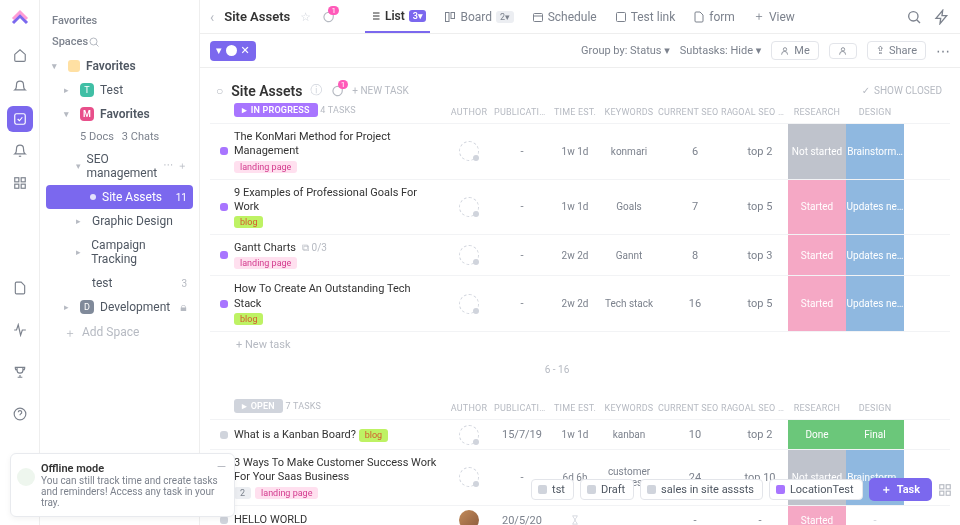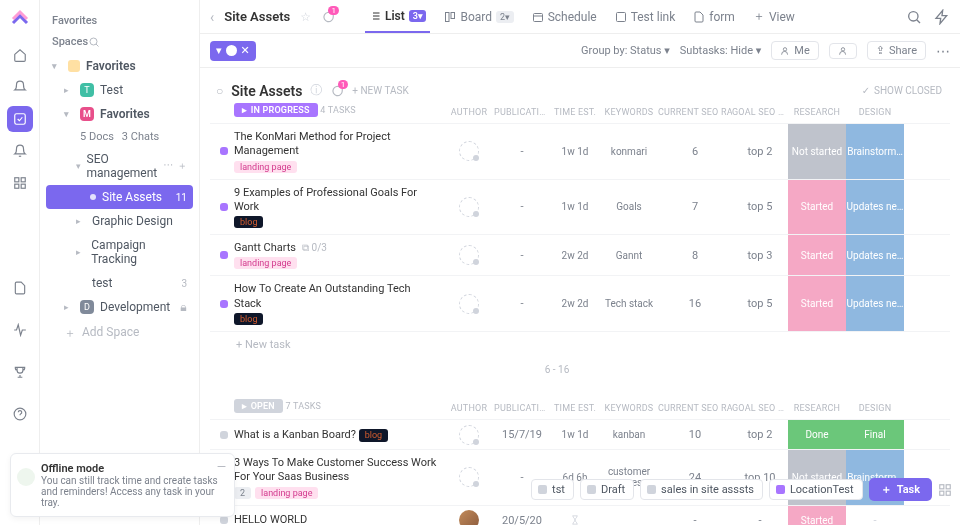--- a/index.html
+++ b/index.html
@@ -69,21 +69,21 @@
 .task-row { border-top:1px solid #f2f3f5; min-height:30px; }
 .task-row:first-of-type { border-top:1px solid #f2f3f5; }
 .task-row .stat-dot-cell { display:flex; justify-content:flex-end; padding-right:6px;}
 .stat-dot { width:8px; height:8px; border-radius:3px; display:inline-block; }
 .stat-dot.inprogress { background:#a875ff; }
 .stat-dot.open { background:#d0d4dc; }
 .task-name-cell { padding:6px 4px 6px 0; }
 .task-name { font-size:11px; color:#333; line-height:1.3; }
 .tag { display:inline-block; font-size:9px; padding:1px 6px; border-radius:3px; margin-top:2px; margin-right:4px;}
 .tag.landing { background:#ffe0ef; color:#d33b8e; }
-.tag.blog { background:#0f172a; color:#d35c2e; }
+.tag.blog { background:#bef264; color:#d35c2e; }
 .tag.count { background:#eceef2; color:#7c828d;}
 .tiny-meta { color:#b6bac2; font-size:10px; margin-left:6px;}
 .cell-center { text-align:center; color:#7c828d; font-size:11px;}
 .author-cell { display:flex; justify-content:center;}
 .avatar-ring { width:20px; height:20px; border:1px dashed #d0d4dc; border-radius:50%; }
 .avatar-ring.assign::after{ content:''; display:block; width:6px; height:6px; border-radius:50%; background:#d0d4dc; position:relative; left:13px; top:13px;}
 .avatar-img { width:20px; height:20px; border-radius:50%; background:linear-gradient(135deg,#c28b5a,#8b5a3c); }
 .est-cell { display:flex; justify-content:center; color:#d0d4dc;}
 .hourglass { width:10px; height:12px; }
 .cell-dash { color:#d0d4dc; text-align:center; }

